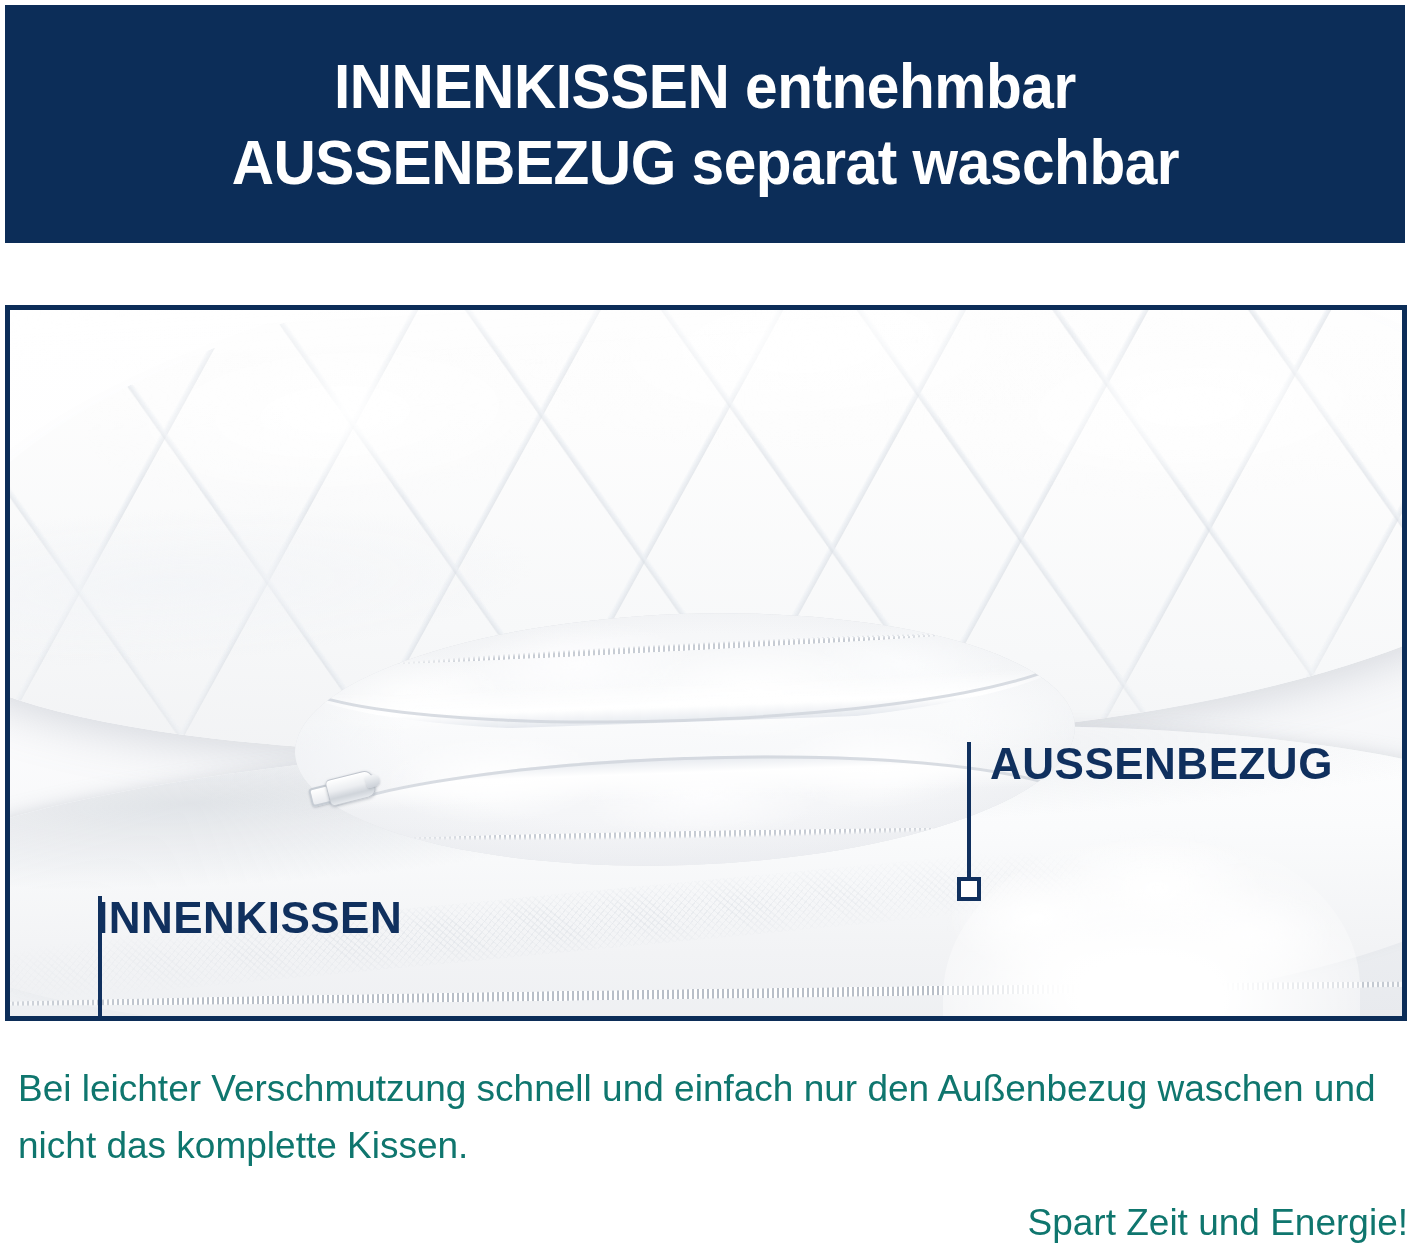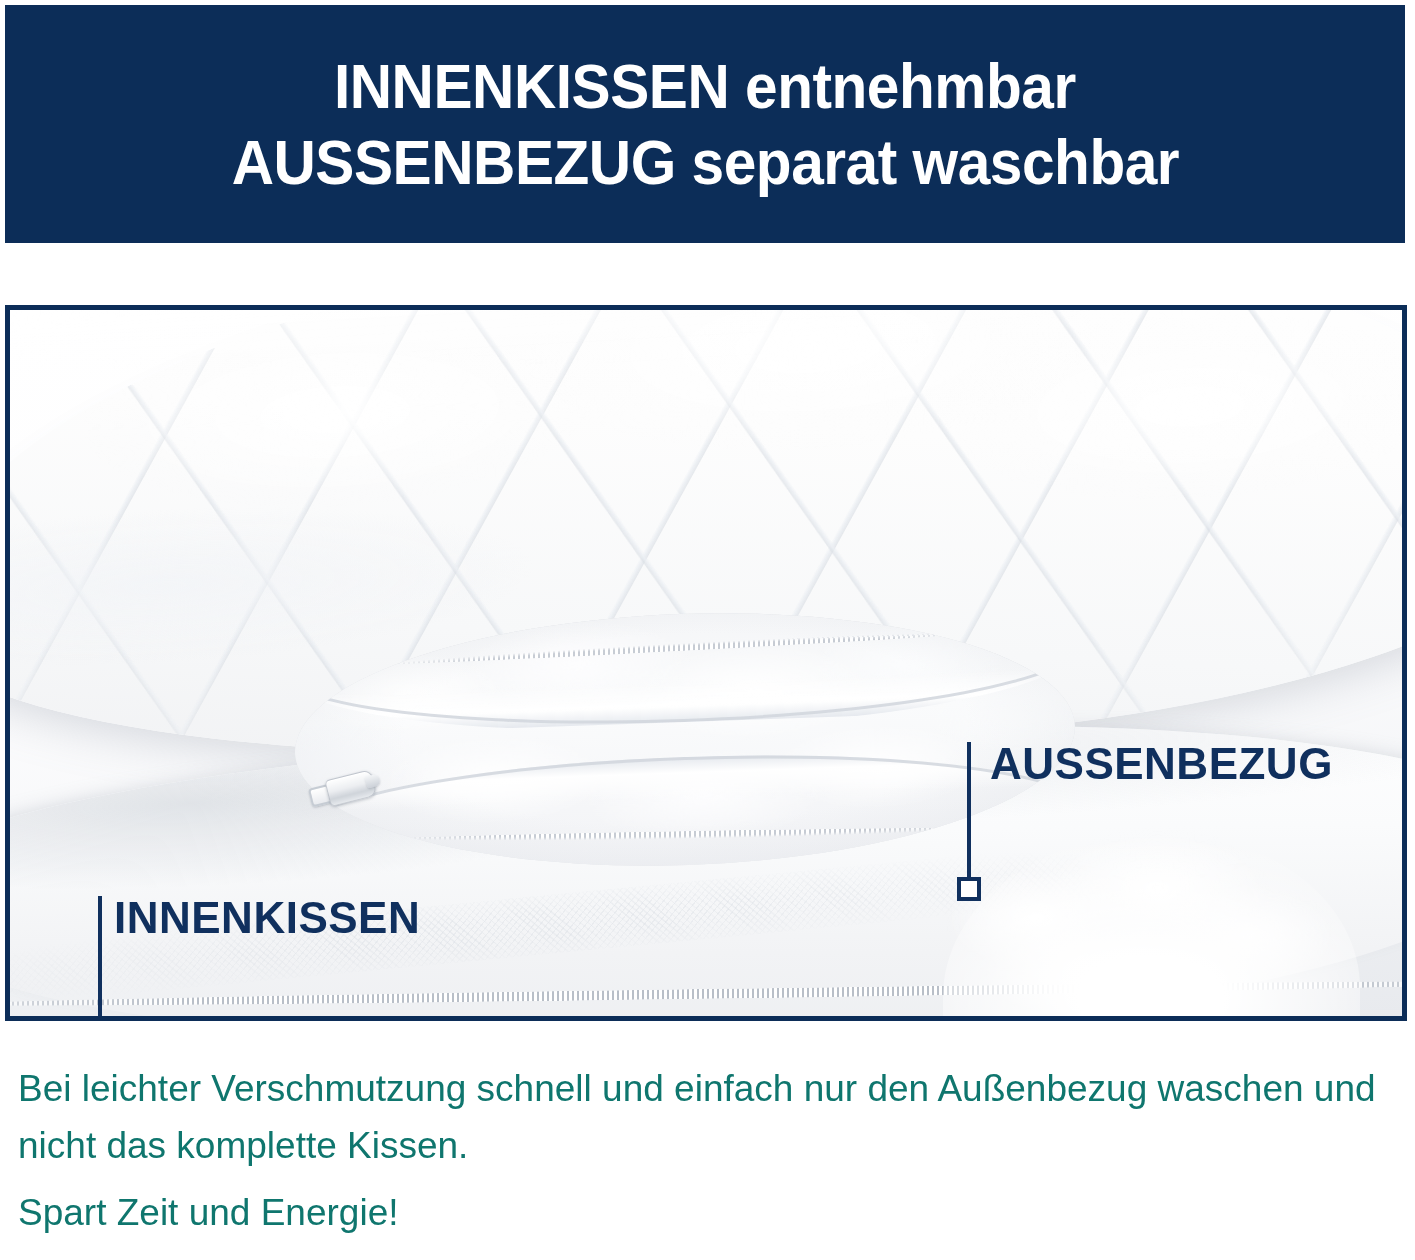--- a/index.html
+++ b/index.html
@@ -228,42 +228,42 @@
   }
 
   
   .callout-label{
     position:absolute;
     color:#10305e;font-weight:bold;
     font-size:44px;line-height:44px;letter-spacing:0.5px;
     white-space:nowrap;
   }
   #callout-aussenbezug-label{left:980px;top:432px;}
-  #callout-innenkissen-label{left:104px;top:586px;}
+  #callout-innenkissen-label{left:86px;top:586px;}
 
   .leader-line{position:absolute;width:4px;background:#10305e;}
   #leader-line-aussenbezug{left:957px;top:432px;height:140px;}
   #leader-line-innenkissen{left:88px;top:586px;height:185px;}
 
   .marker-square{
     position:absolute;width:24px;height:24px;
     border:4px solid #10305e;background:#ffffff;box-sizing:border-box;
   }
   #marker-aussenbezug{left:947px;top:567px;}
 
   
   #bottom-copy{
     position:absolute;left:18px;top:1060px;width:1390px;
     color:#0f766e;
     font-size:37px;
     line-height:57px;
     font-weight:normal;
   }
   #bottom-copy .para{margin:0;}
-  #bottom-copy .para.second{margin-top:10px;}
+  #bottom-copy .para.second{margin-top:20px;text-align:right;}
 </style>
 </head>
 <body>
 
 <div id="header-banner">
   <div class="banner-line">INNENKISSEN entnehmbar</div>
   <div class="banner-line">AUSSENBEZUG separat waschbar</div>
 </div>
 
 <div id="photo-panel">

